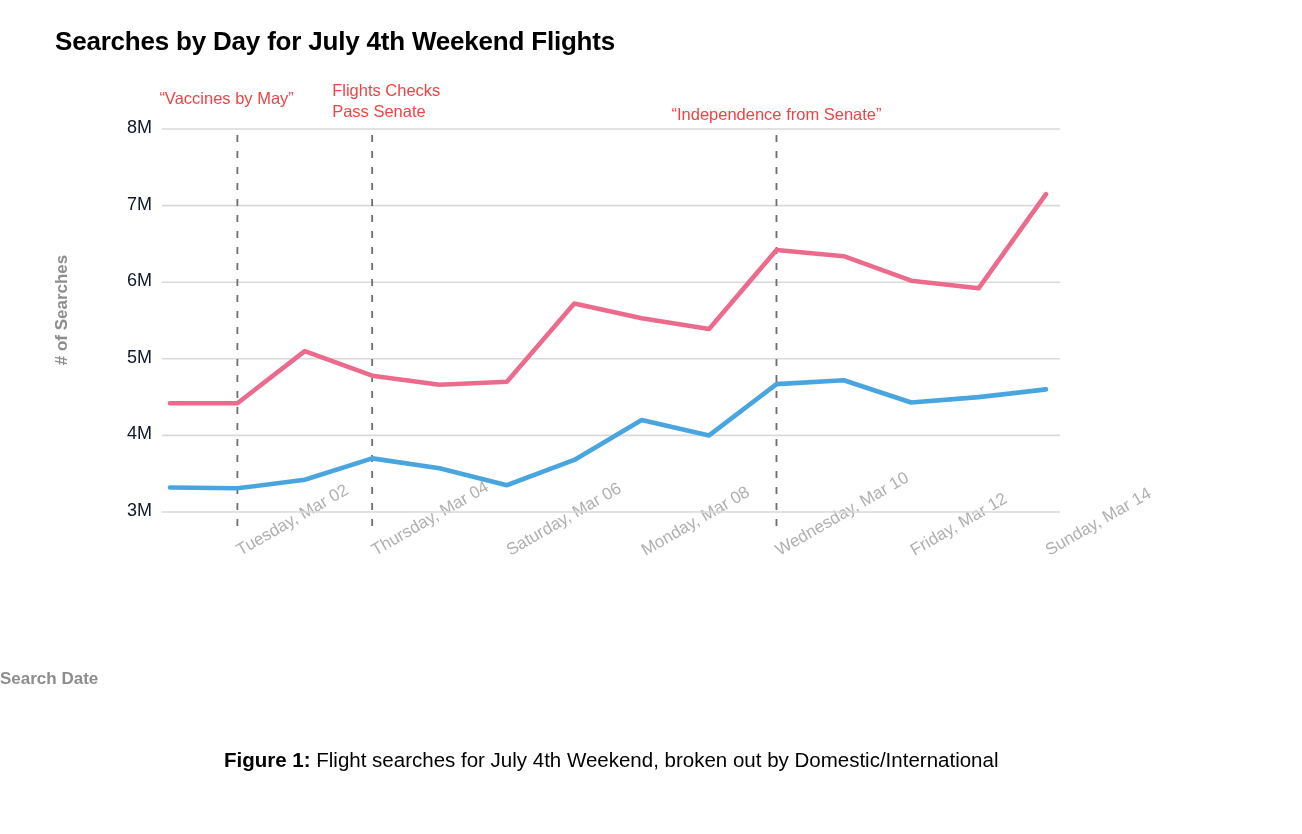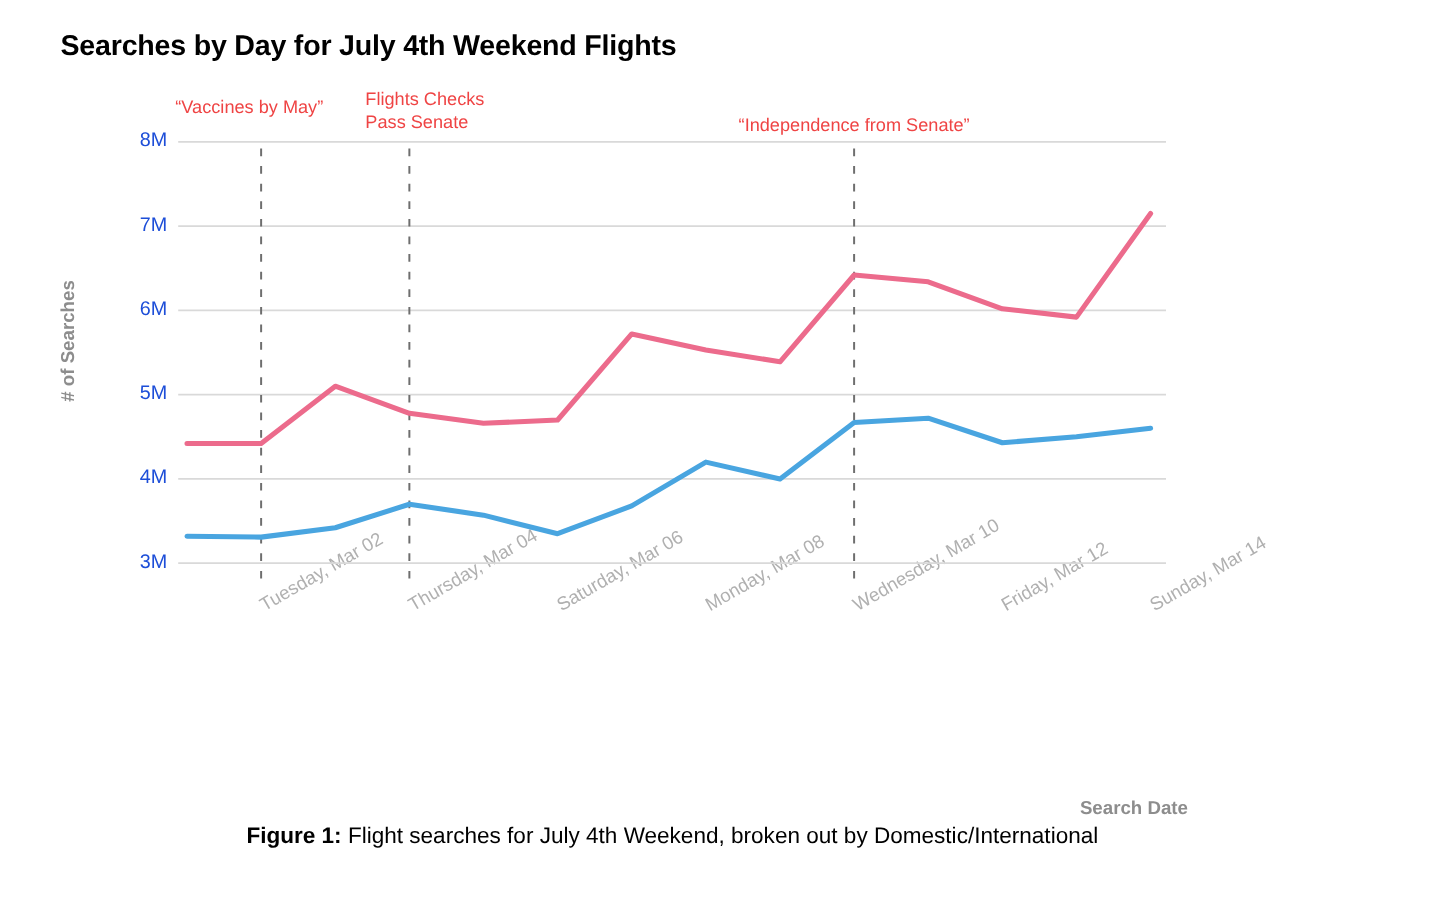--- a/index.html
+++ b/index.html
@@ -20,43 +20,43 @@
     color:#000000;
     letter-spacing:-0.2px;
     white-space:nowrap;
   }
 
   .plot-svg { position:absolute; left:0; top:0; }
 
   .ytick {
     position:absolute;
     font-size:18px;
-    color:#1d4ed8;
+    color:#0f172a;
     text-align:right;
     width:60px;
     white-space:nowrap;
   }
 
   .yaxis-title {
     position:absolute;
     left:-28px; top:300px;
     width:180px;
     text-align:center;
     transform:rotate(-90deg);
     transform-origin:center center;
     font-size:17px;
     font-weight:bold;
     color:#8d8d8d;
     white-space:nowrap;
   }
 
   .xaxis-title {
     position:absolute;
-    left:0; top:725px; width:1080px;
-    text-align:right;
+    left:0; top:669px; width:1080px;
+    text-align:left;
     font-size:17px;
     font-weight:bold;
     color:#8d8d8d;
   }
 
   .xtick {
     position:absolute;
     font-size:17px;
     color:#b0b0b0;
     white-space:nowrap;

